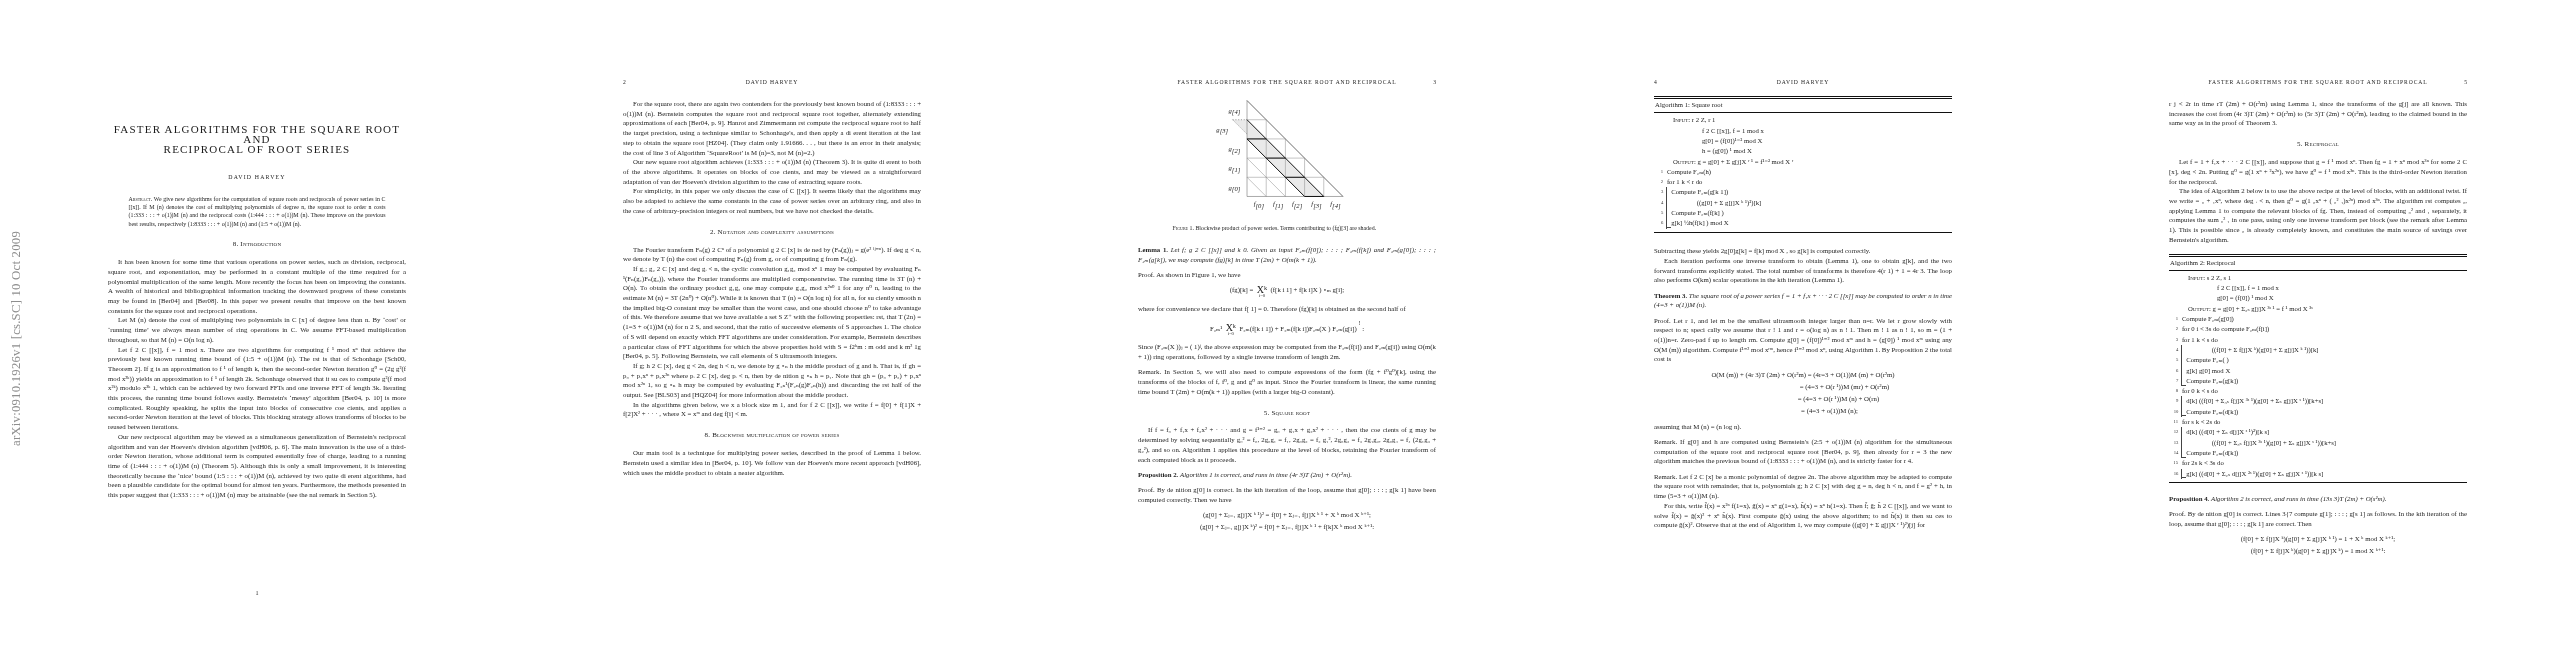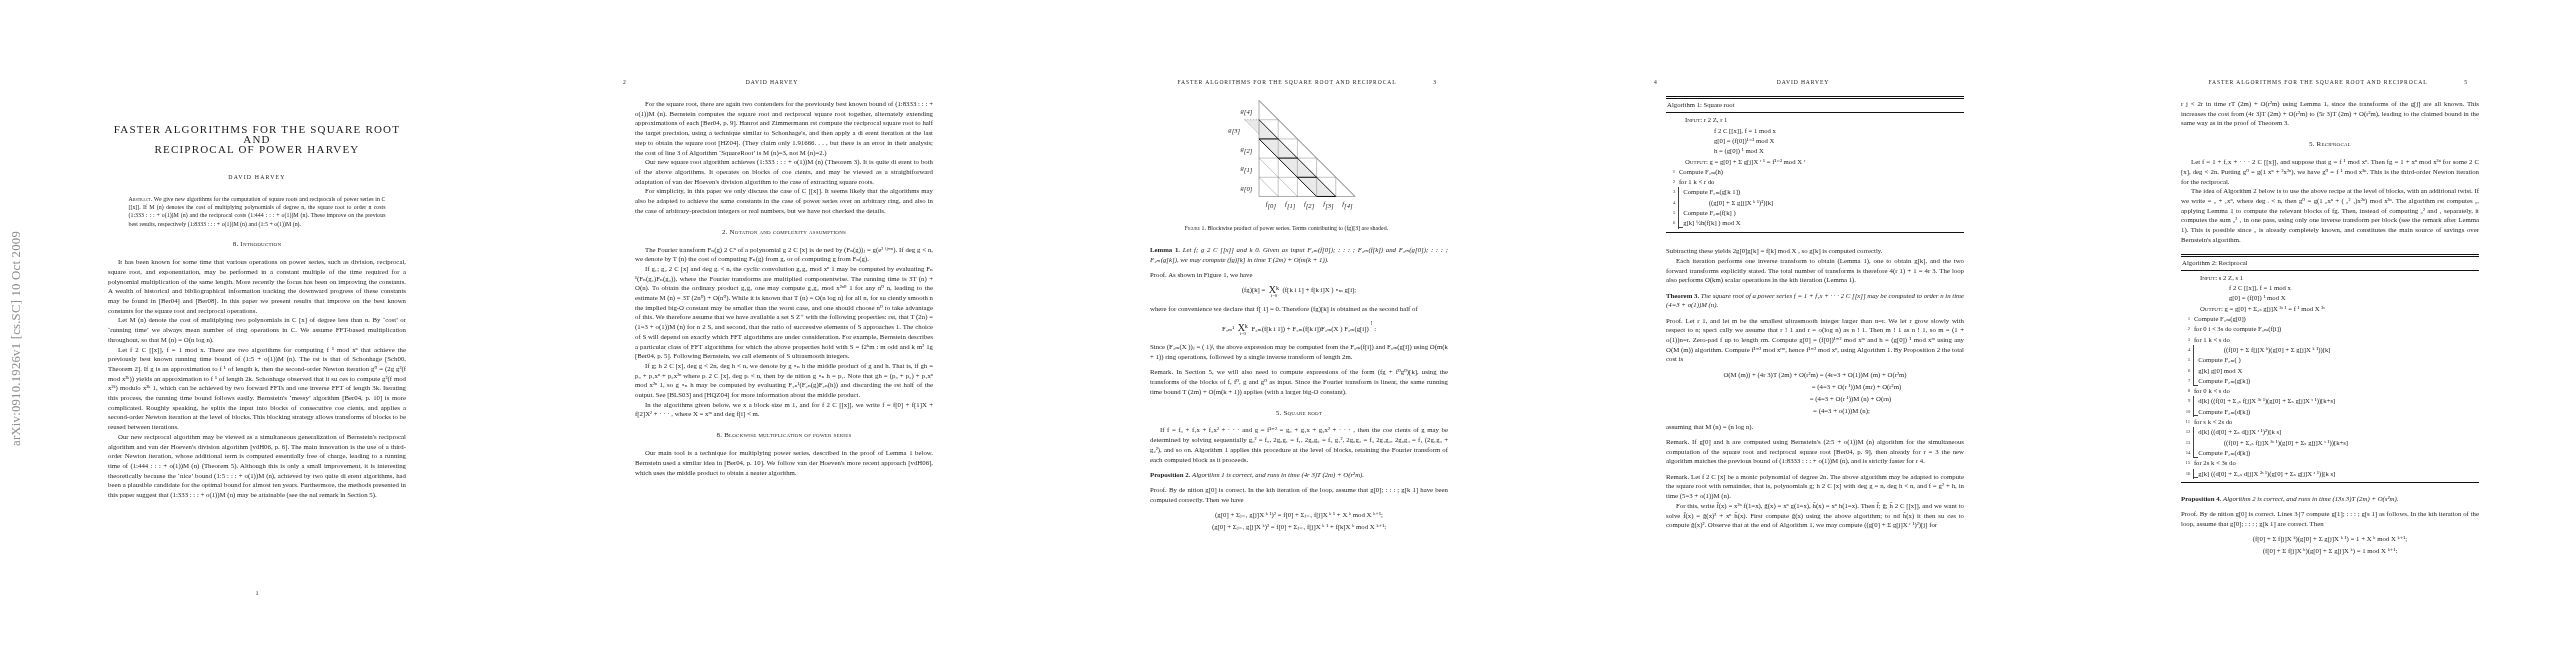--- a/index.html
+++ b/index.html
@@ -5,21 +5,21 @@
   html,body { margin:0; padding:0; background:#ffffff; }
   #canvas { position:relative; width:2576px; height:667px; background:#ffffff; overflow:hidden;
             font-family:"Liberation Serif","DejaVu Serif",serif; color:#1c1c1c; }
   .page { position:absolute; top:0; width:515px; height:667px; overflow:hidden; }
   .col  { position:absolute; left:108px; width:298px; }
   .runhead { position:absolute; top:79px; left:108px; width:298px; height:7.8px;
              font-size:5.6px; letter-spacing:0.9px; color:#222; }
   .rh-c { display:block; text-align:center; }
   .rh-l { position:absolute; left:0; top:0; letter-spacing:0; }
   .rh-r { position:absolute; right:0; top:0; letter-spacing:0; }
-  .content { position:absolute; top:99px; left:120px; width:298px; font-size:6.8px; line-height:9.7px; text-align:justify; }
+  .content { position:absolute; top:99px; left:108px; width:298px; font-size:6.8px; line-height:9.7px; text-align:justify; }
   p.par { margin:0; text-indent:10px; }
   p.noind { margin:0; text-indent:0; }
   .sechead { text-align:center; text-indent:0; font-variant:small-caps; letter-spacing:0.2px;
              font-size:7px; margin:12.2px 0 7.2px 0; }
   
   .titleblk { margin-top:124px; text-align:center; font-size:11px; letter-spacing:1.2px; line-height:10px; }
   .author { margin-top:20px; text-align:center; font-size:5.8px; letter-spacing:1.2px; }
   .abstract { margin:14.5px auto 0 auto; width:257px; font-size:5.9px; line-height:8.4px; text-align:justify; }
   .abslabel { font-variant:small-caps; }
   .footerno { position:absolute; top:590px; left:108px; width:298px; text-align:center; font-size:6.1px; }
@@ -62,21 +62,21 @@
 <body>
 
 <div id="canvas">
 
   <div class="wm">arXiv:0910.1926v1  [cs.SC]  10 Oct 2009</div>
 
   <div class="page" style="left:0">
     <div class="col" style="top:0">
       <div class="titleblk">
         <div>FASTER ALGORITHMS FOR THE SQUARE ROOT AND</div>
-        <div>RECIPROCAL OF POWER HARVEY</div>
+        <div>RECIPROCAL OF ROOT SERIES</div>
       </div>
       <div class="author">DAVID HARVEY</div>
       <div class="abstract">
         <span class="abslabel">Abstract.</span>
         <span>We give new algorithms for the computation of square roots and reciprocals of power series in C [[x]]. If M (n) denotes the cost of multiplying polynomials of degree n, the square root to order n costs (1:333 : : : + o(1))M (n) and the reciprocal costs (1:444 : : : + o(1))M (n). These improve on the previous best results, respectively (1:8333 : : : + o(1))M (n) and (1:5 + o(1))M (n).</span>
       </div>
       <div style="font-size:6.8px; line-height:9.7px; text-align:justify;">
         <p class="sechead">8. Introduction</p>
         <p class="par" style="text-indent:10px">It has been known for some time that various operations on power series, such as division, reciprocal, square root, and exponentiation, may be performed in a constant multiple of the time required for a polynomial multiplication of the same length. More recently the focus has been on improving the constants. A wealth of historical and bibliographical information tracking the downward progress of these constants may be found in [Ber04] and [Ber08]. In this paper we present results that improve on the best known constants for the square root and reciprocal operations.</p>
         <p class="par">Let M (n) denote the cost of multiplying two polynomials in C [x] of degree less than n. By ‘cost’ or ‘running time’ we always mean number of ring operations in C. We assume FFT-based multiplication throughout, so that M (n) = O(n log n).</p>

